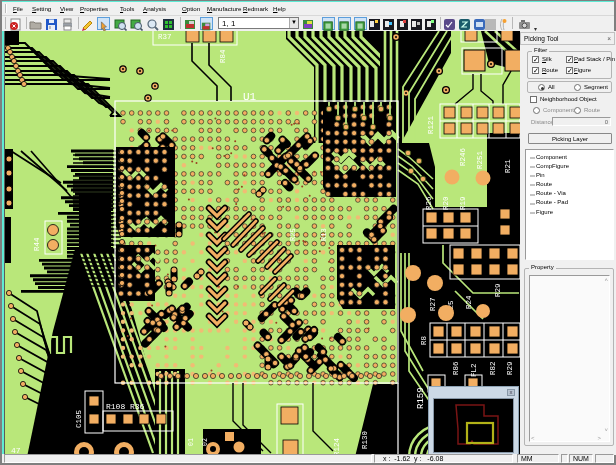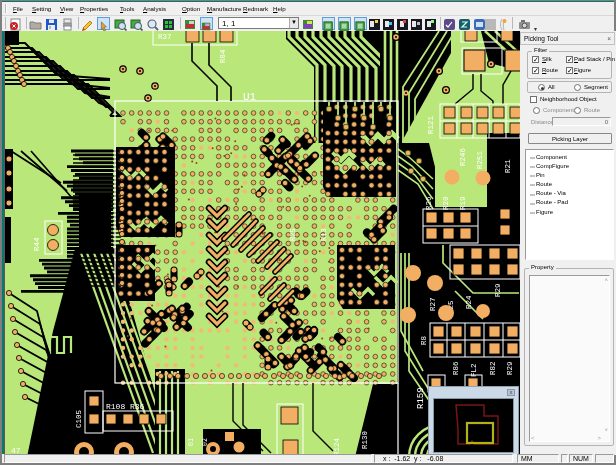--- a/index.html
+++ b/index.html
@@ -1,15 +1,15 @@
 <!DOCTYPE html>
 <html><head><meta charset="utf-8"><style>
 * { margin:0; padding:0; box-sizing:border-box; }
 body { font-family:"Liberation Sans", sans-serif; width:616px; height:465px; overflow:hidden; background:#f0f0f0; }
-#win { position:absolute; left:0; top:0; width:616px; height:465px; background:#0f766e; border:2px solid #7f7f7f; border-top:1px solid #7f7f7f; }
+#win { position:absolute; left:0; top:0; width:616px; height:465px; background:#5eead4; border:2px solid #7f7f7f; border-top:1px solid #7f7f7f; }
 #menubar { position:absolute; left:0; top:1px; width:612px; height:14px; background:#f0f0f0; font-size:6.2px; color:#000; border-bottom:1px solid #d8d8d8; }
 #menubar span { position:absolute; top:3px; }
 #menubar u { text-decoration:underline; }
 #toolbar { position:absolute; left:0; top:15px; width:612px; height:15px; background:#f0f0f0; }
 .ti { position:absolute; top:1px; width:13px; height:13px; }
 .sep { position:absolute; top:1px; width:1px; height:12px; background:#b8b8b8; }
 .pressed { background:#cfe3f7; border:1px solid #5c9edb; }
 #canvas { position:absolute; left:2px; top:30px; width:516px; height:424px; background:#b9e77a; border-left:1px solid #5a5a5a; }
 #panel { position:absolute; left:518px; top:30px; width:96px; height:424px; background:#f0f0f0; font-size:6px; color:#000; }
 #statusbar { position:absolute; left:0; top:453px; width:612px; height:9px; background:#f0f0f0; font-size:7px; }

